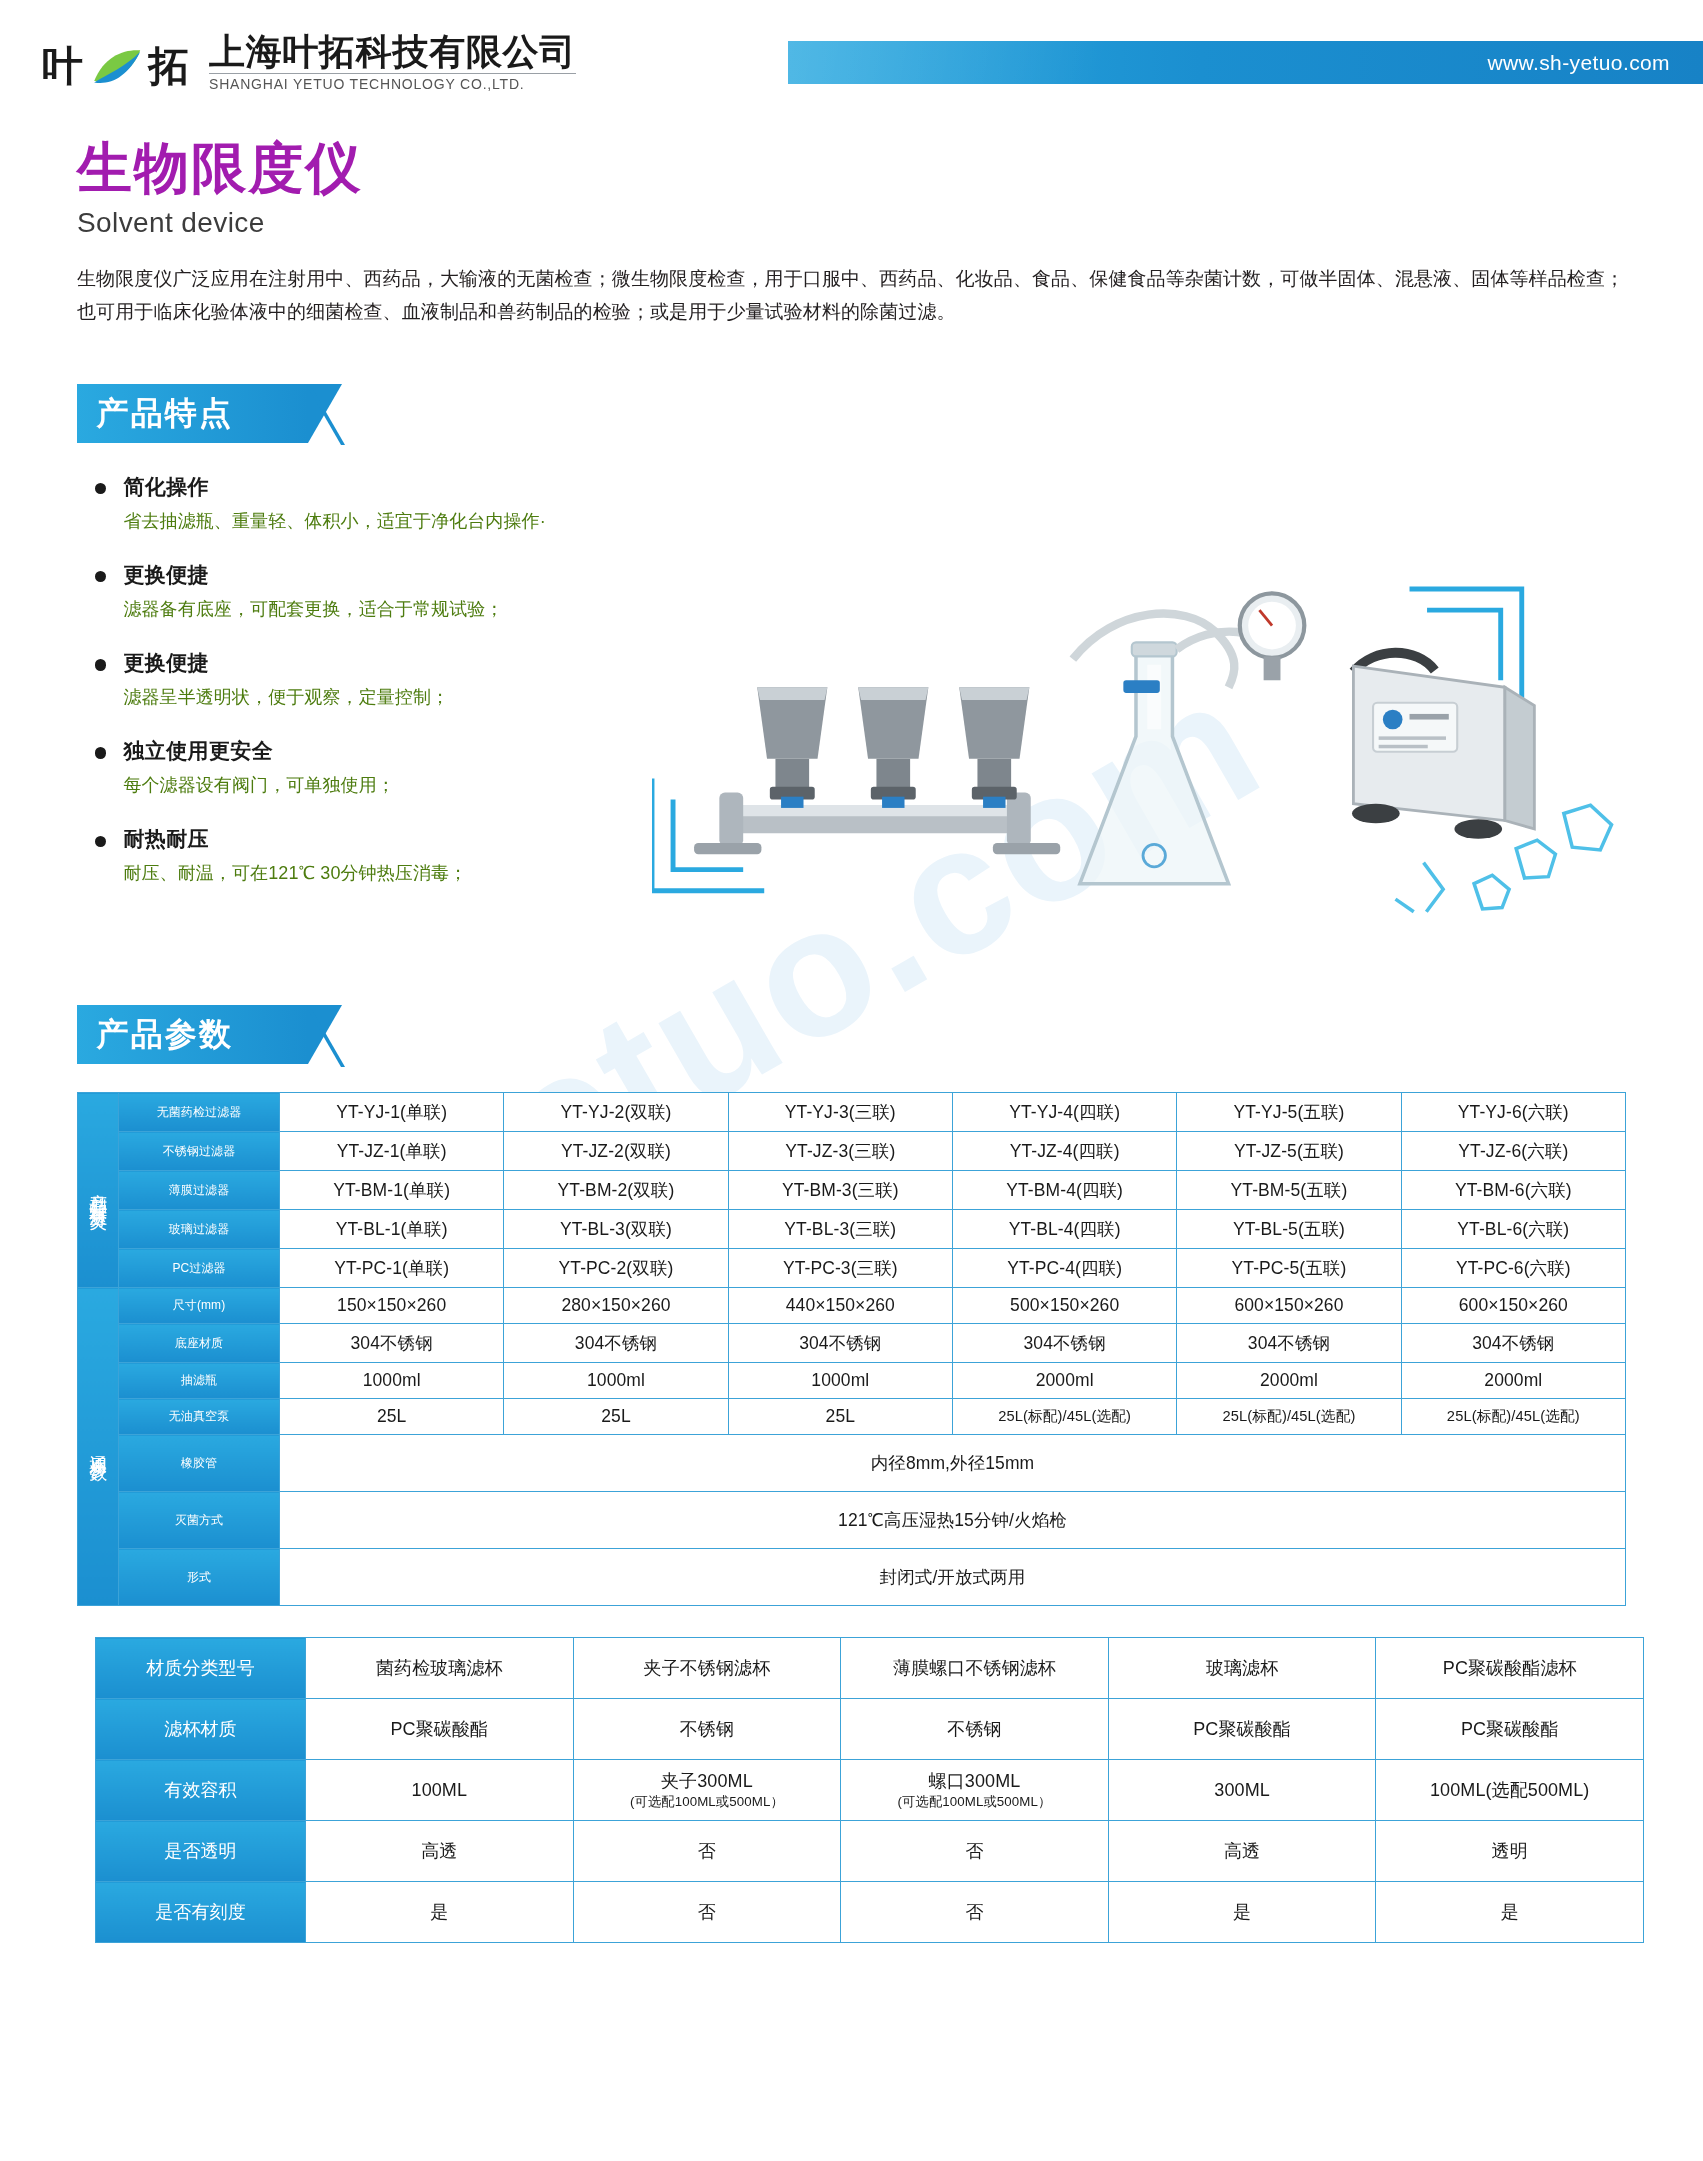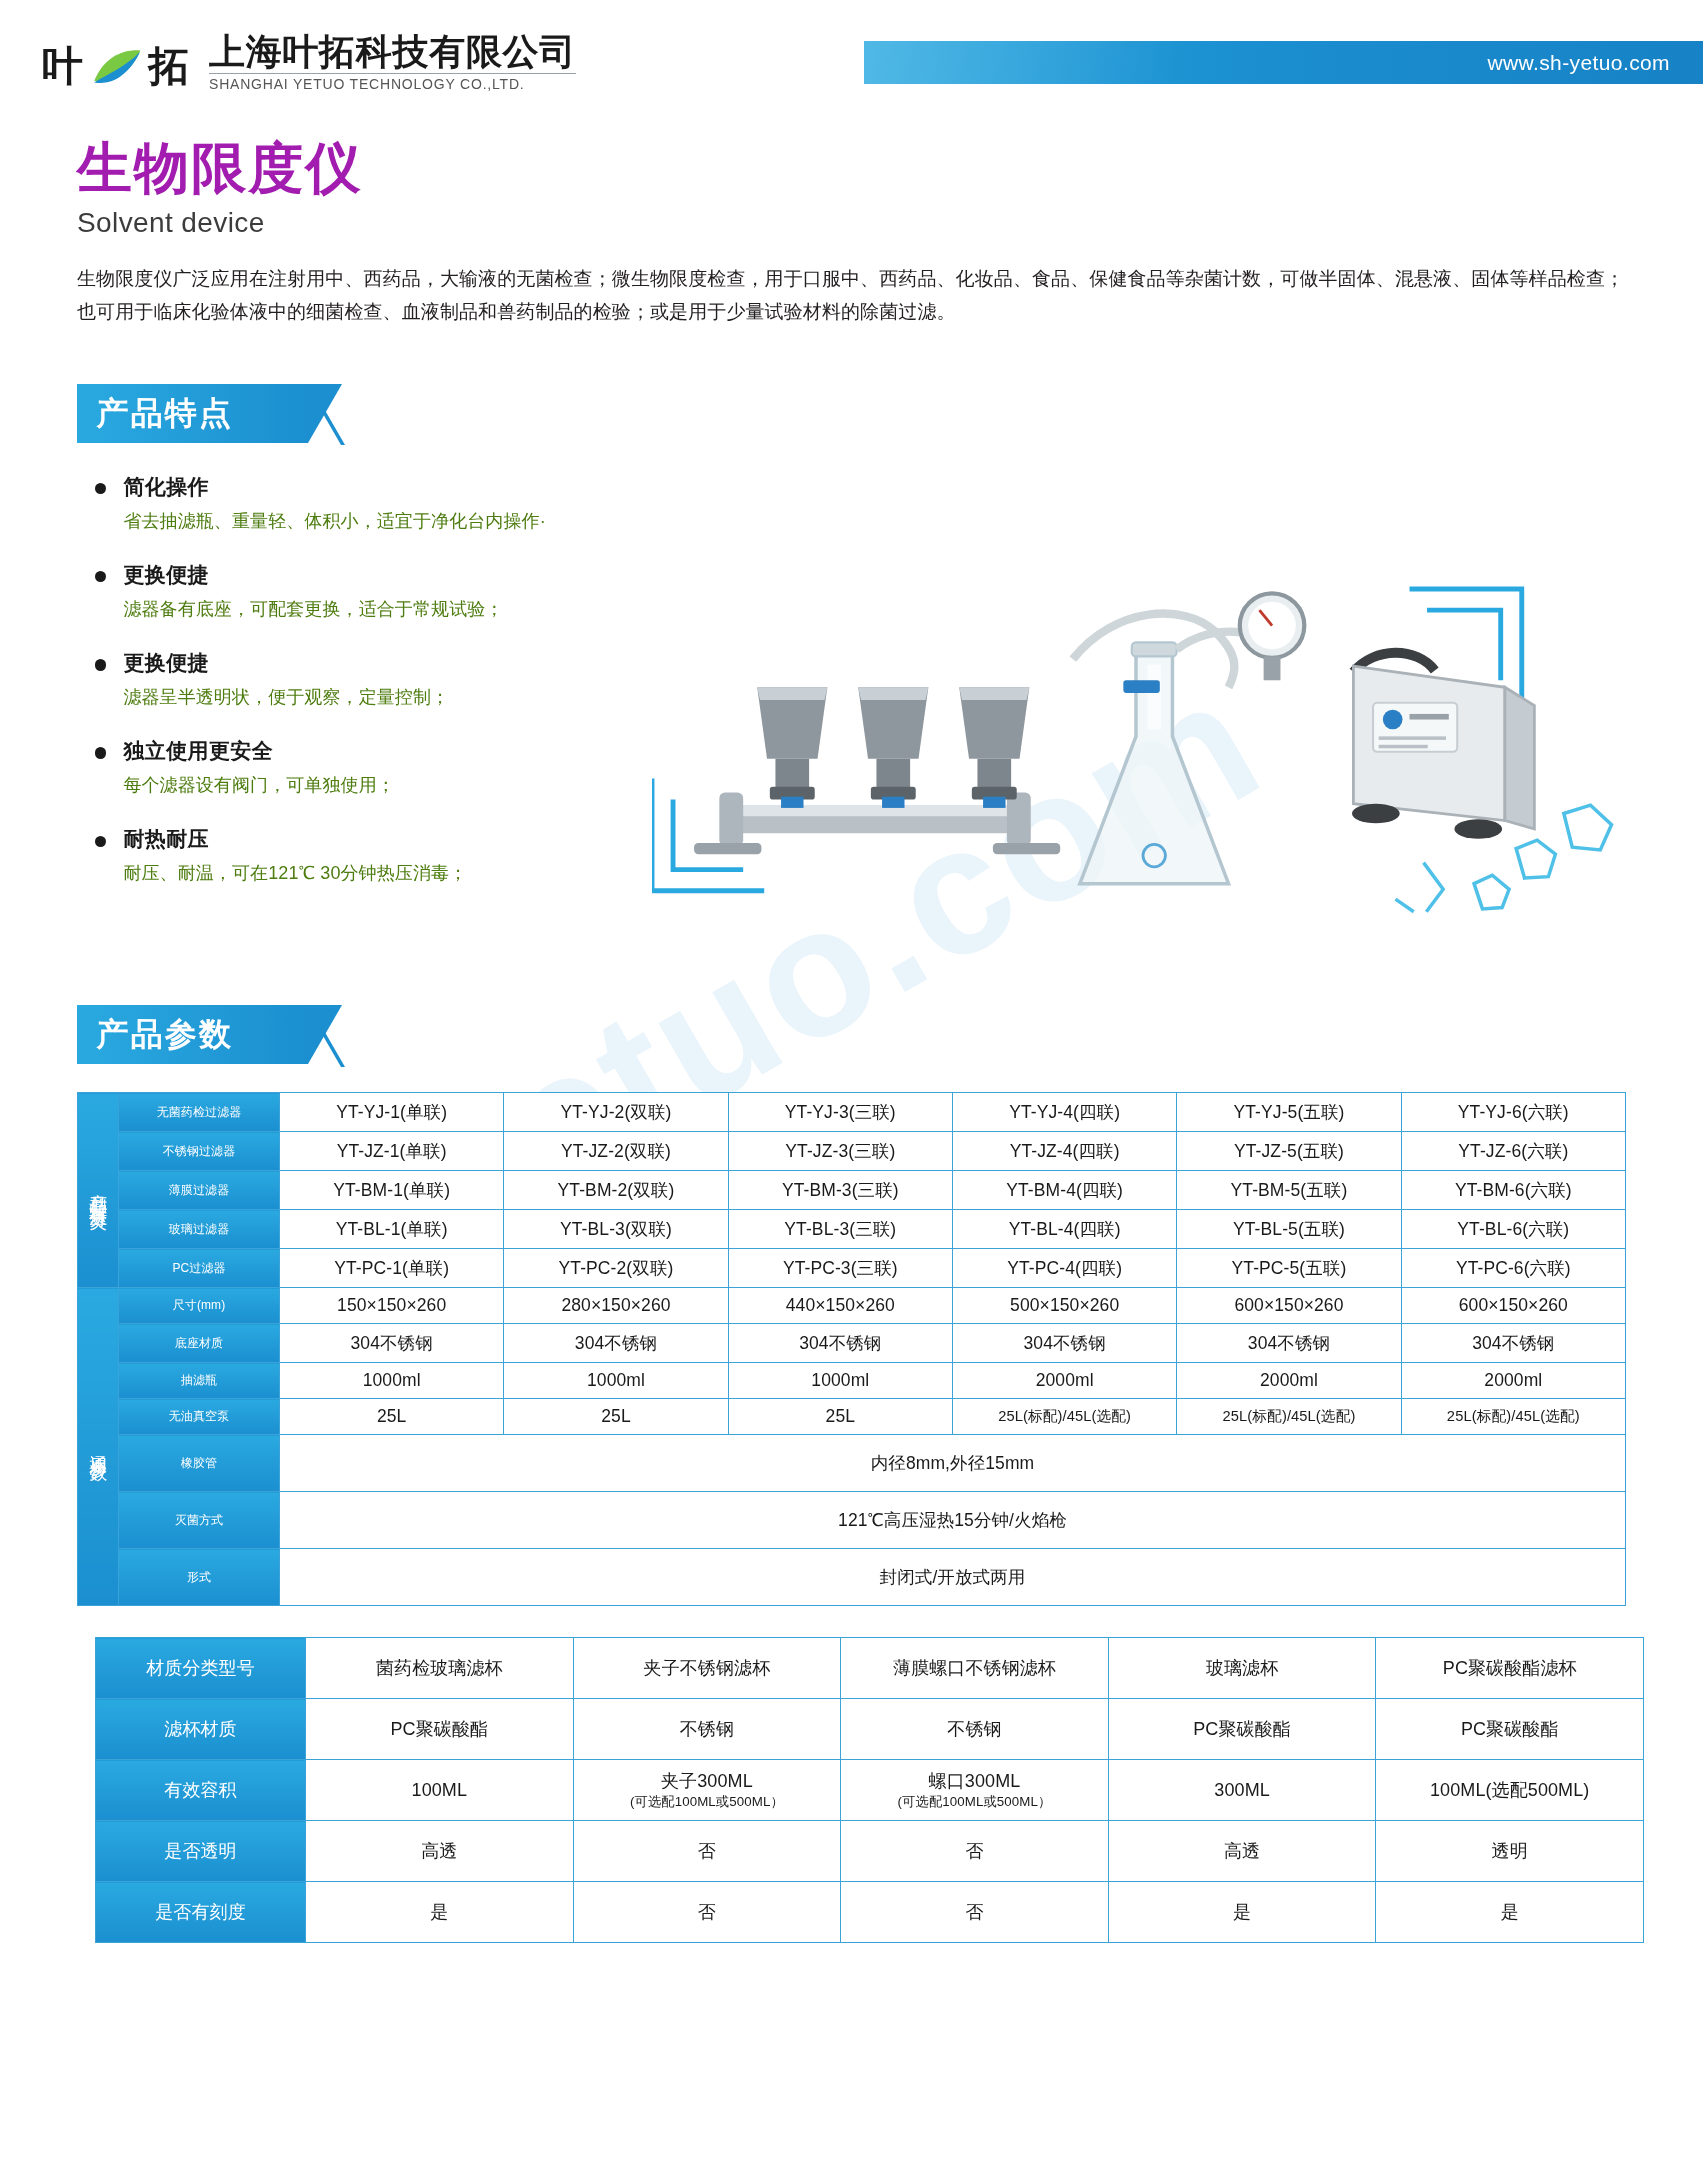--- a/index.html
+++ b/index.html
@@ -88,21 +88,21 @@
     letter-spacing: 0.8px;
     border-top: 1.4px solid #9aa0a6;
     padding-top: 2.1px;
     margin-top: 1.4px;
     white-space: nowrap;
   }
   .header-bar {
     position: absolute;
     right: 0;
     top: 41px;
-    width: 840px;
+    width: 916px;
     height: 43px;
     background: linear-gradient(90deg, #2aa9e0 0%, #1b8fd0 45%, #1782c6 100%);
     display: flex;
     align-items: center;
     justify-content: flex-end;
   }
   .header-bar::after {
     content: "";
     position: absolute;
     left: 0;

